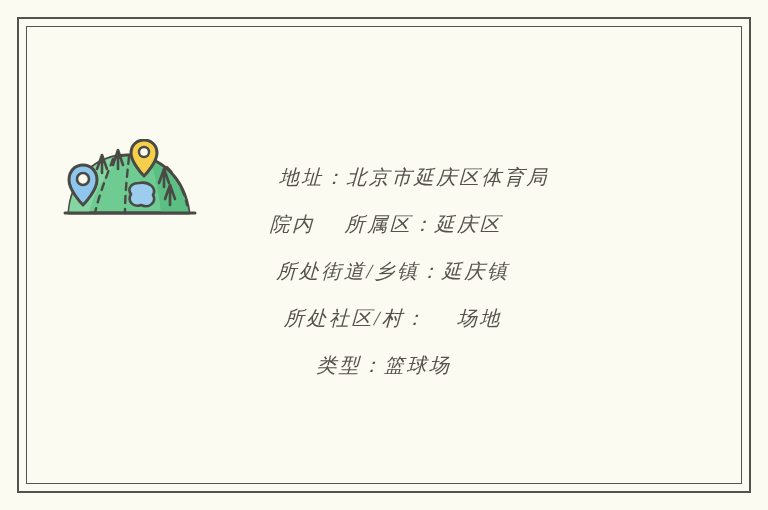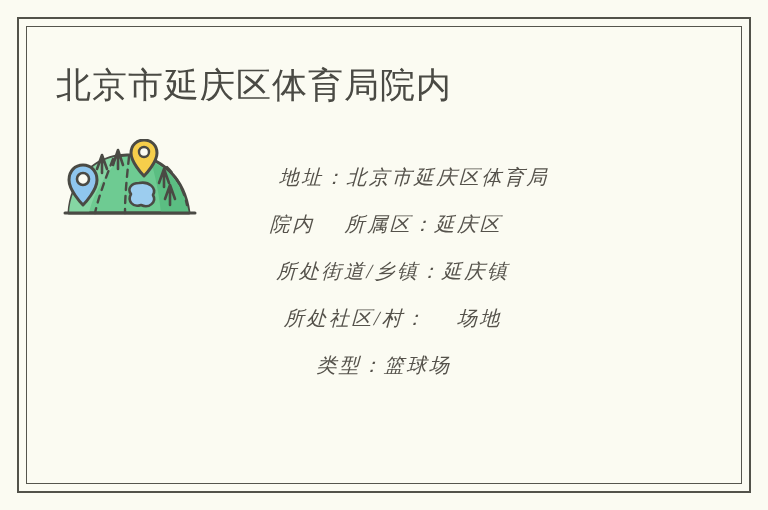--- a/index.html
+++ b/index.html
@@ -103,21 +103,20 @@
 </head>
 <body>
 
 <div class="page">
 
   <div class="frame-outer"></div>
   <div class="frame-inner"></div>
 
   <div class="content">
 
-    <div class="title">北京市延庆区体育局院内</div>
 
     <div class="illustration">
       <svg viewBox="0 0 150 82" xmlns="http://www.w3.org/2000/svg">
 
         <path d="M14 74 C16 40 40 17 72 16 C106 15 130 40 134 74 Z" fill="#6ECB92" stroke="#4A4A44" stroke-width="3" stroke-linejoin="round"></path>
 
         <path d="M14 74 C16 44 36 20 66 17 C56 30 40 48 34 74 Z" fill="#85D6A3" stroke="none"></path>
 
         <path d="M96 22 C118 32 130 52 134 74 L106 74 C104 54 100 36 96 22 Z" fill="#5BBE82" stroke="none"></path>
 

